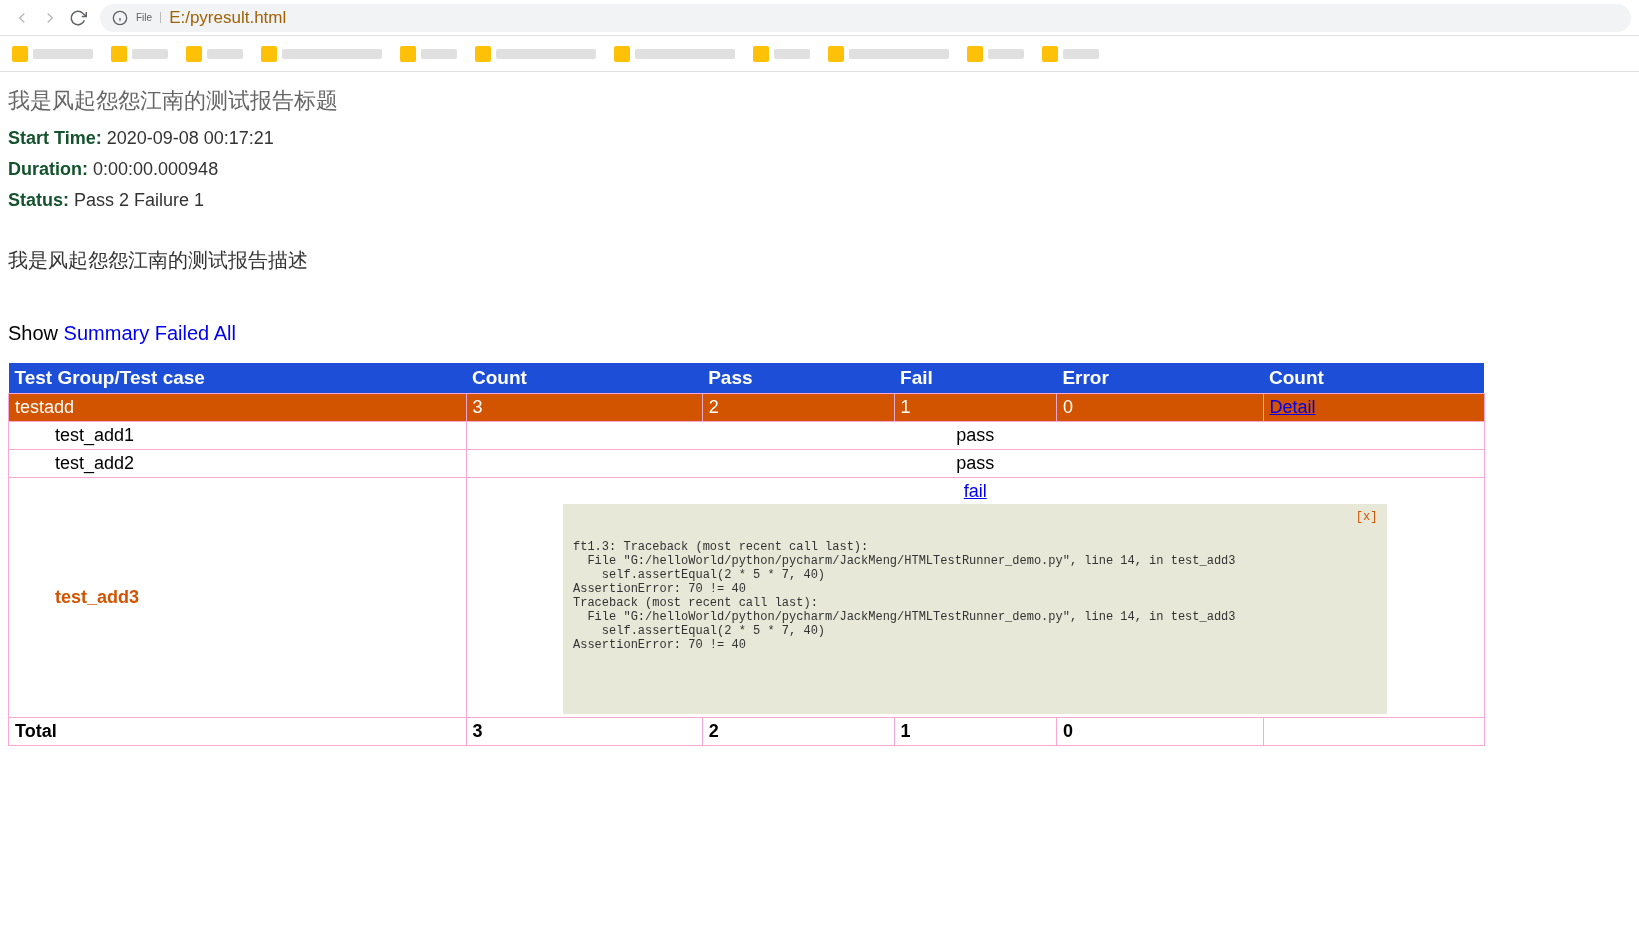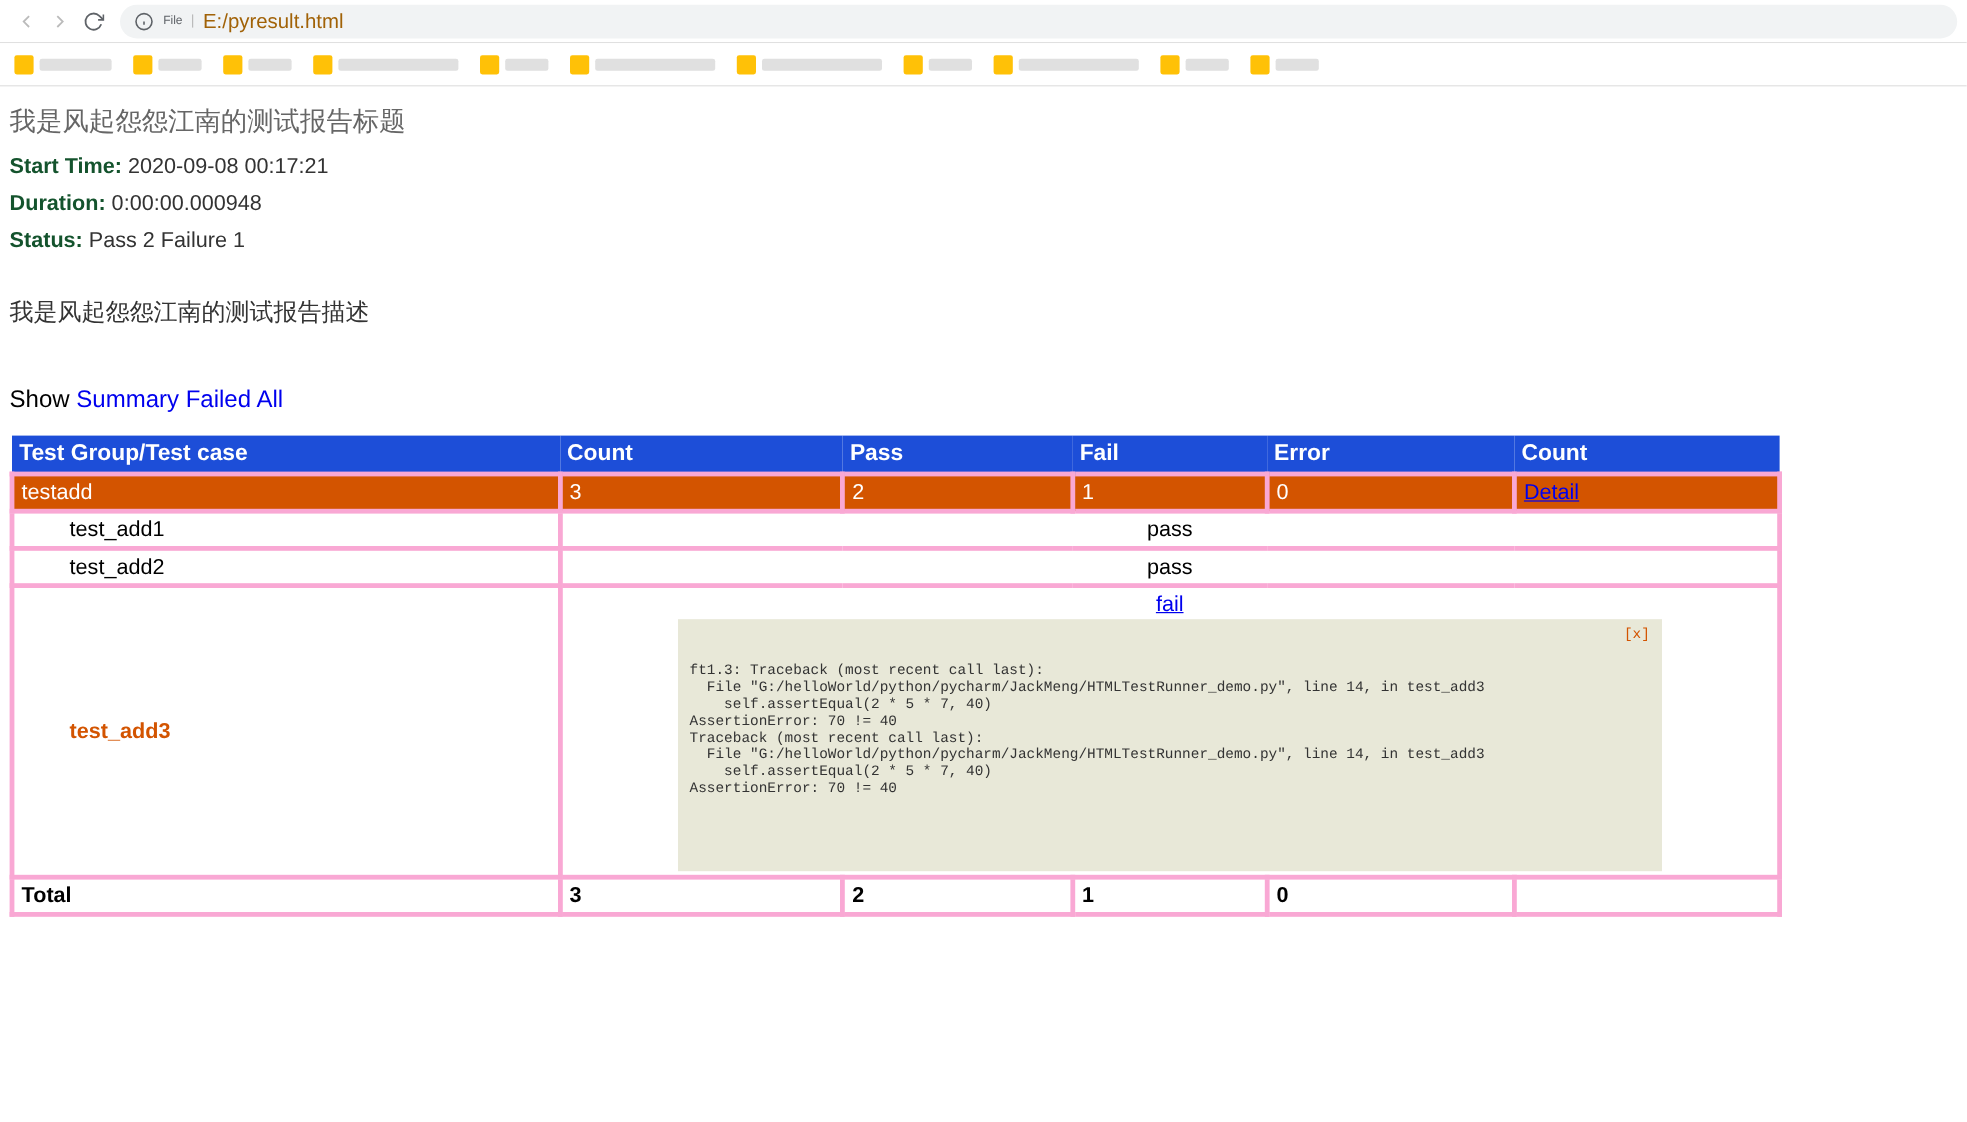--- a/index.html
+++ b/index.html
@@ -120,21 +120,21 @@
     }
     table.result th {
       background: #1d4ed8;
       color: #fff;
       text-align: left;
       padding: 4px 6px;
       font-size: 19px;
       font-weight: bold;
     }
     table.result td {
-      border: 4px solid #f9a8d4;
+      border: 1px solid #f9a8d4;
       padding: 3px 6px;
       font-size: 18px;
       vertical-align: top;
     }
     .group-row td {
       background: #d35400;
       color: #fff;
       border-color: #d35400;
       font-size: 19px;
     }

